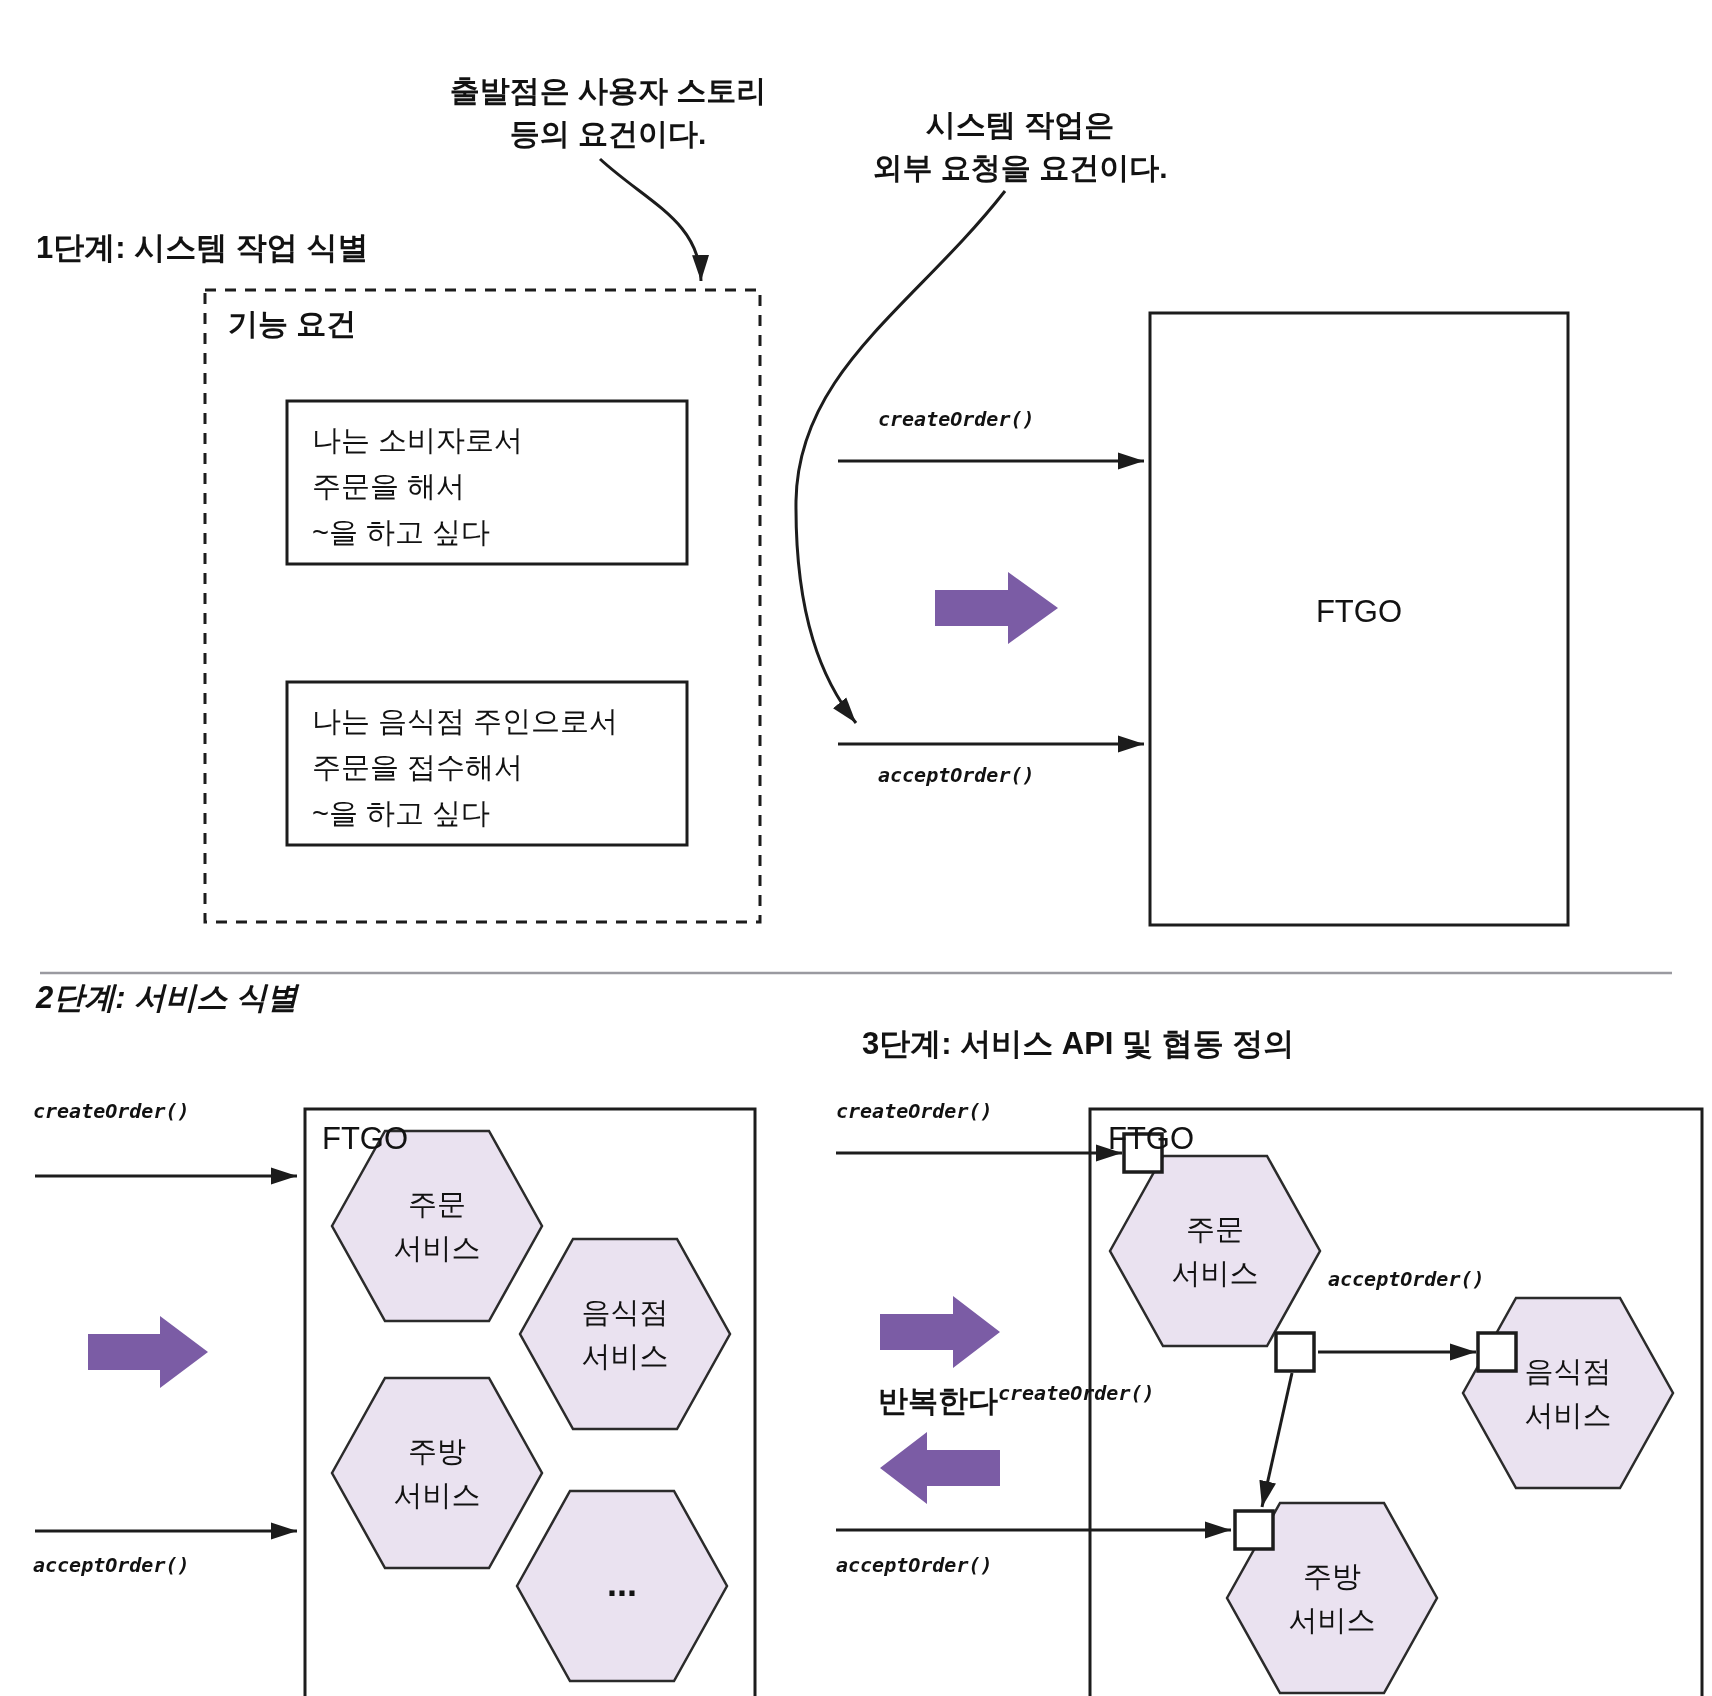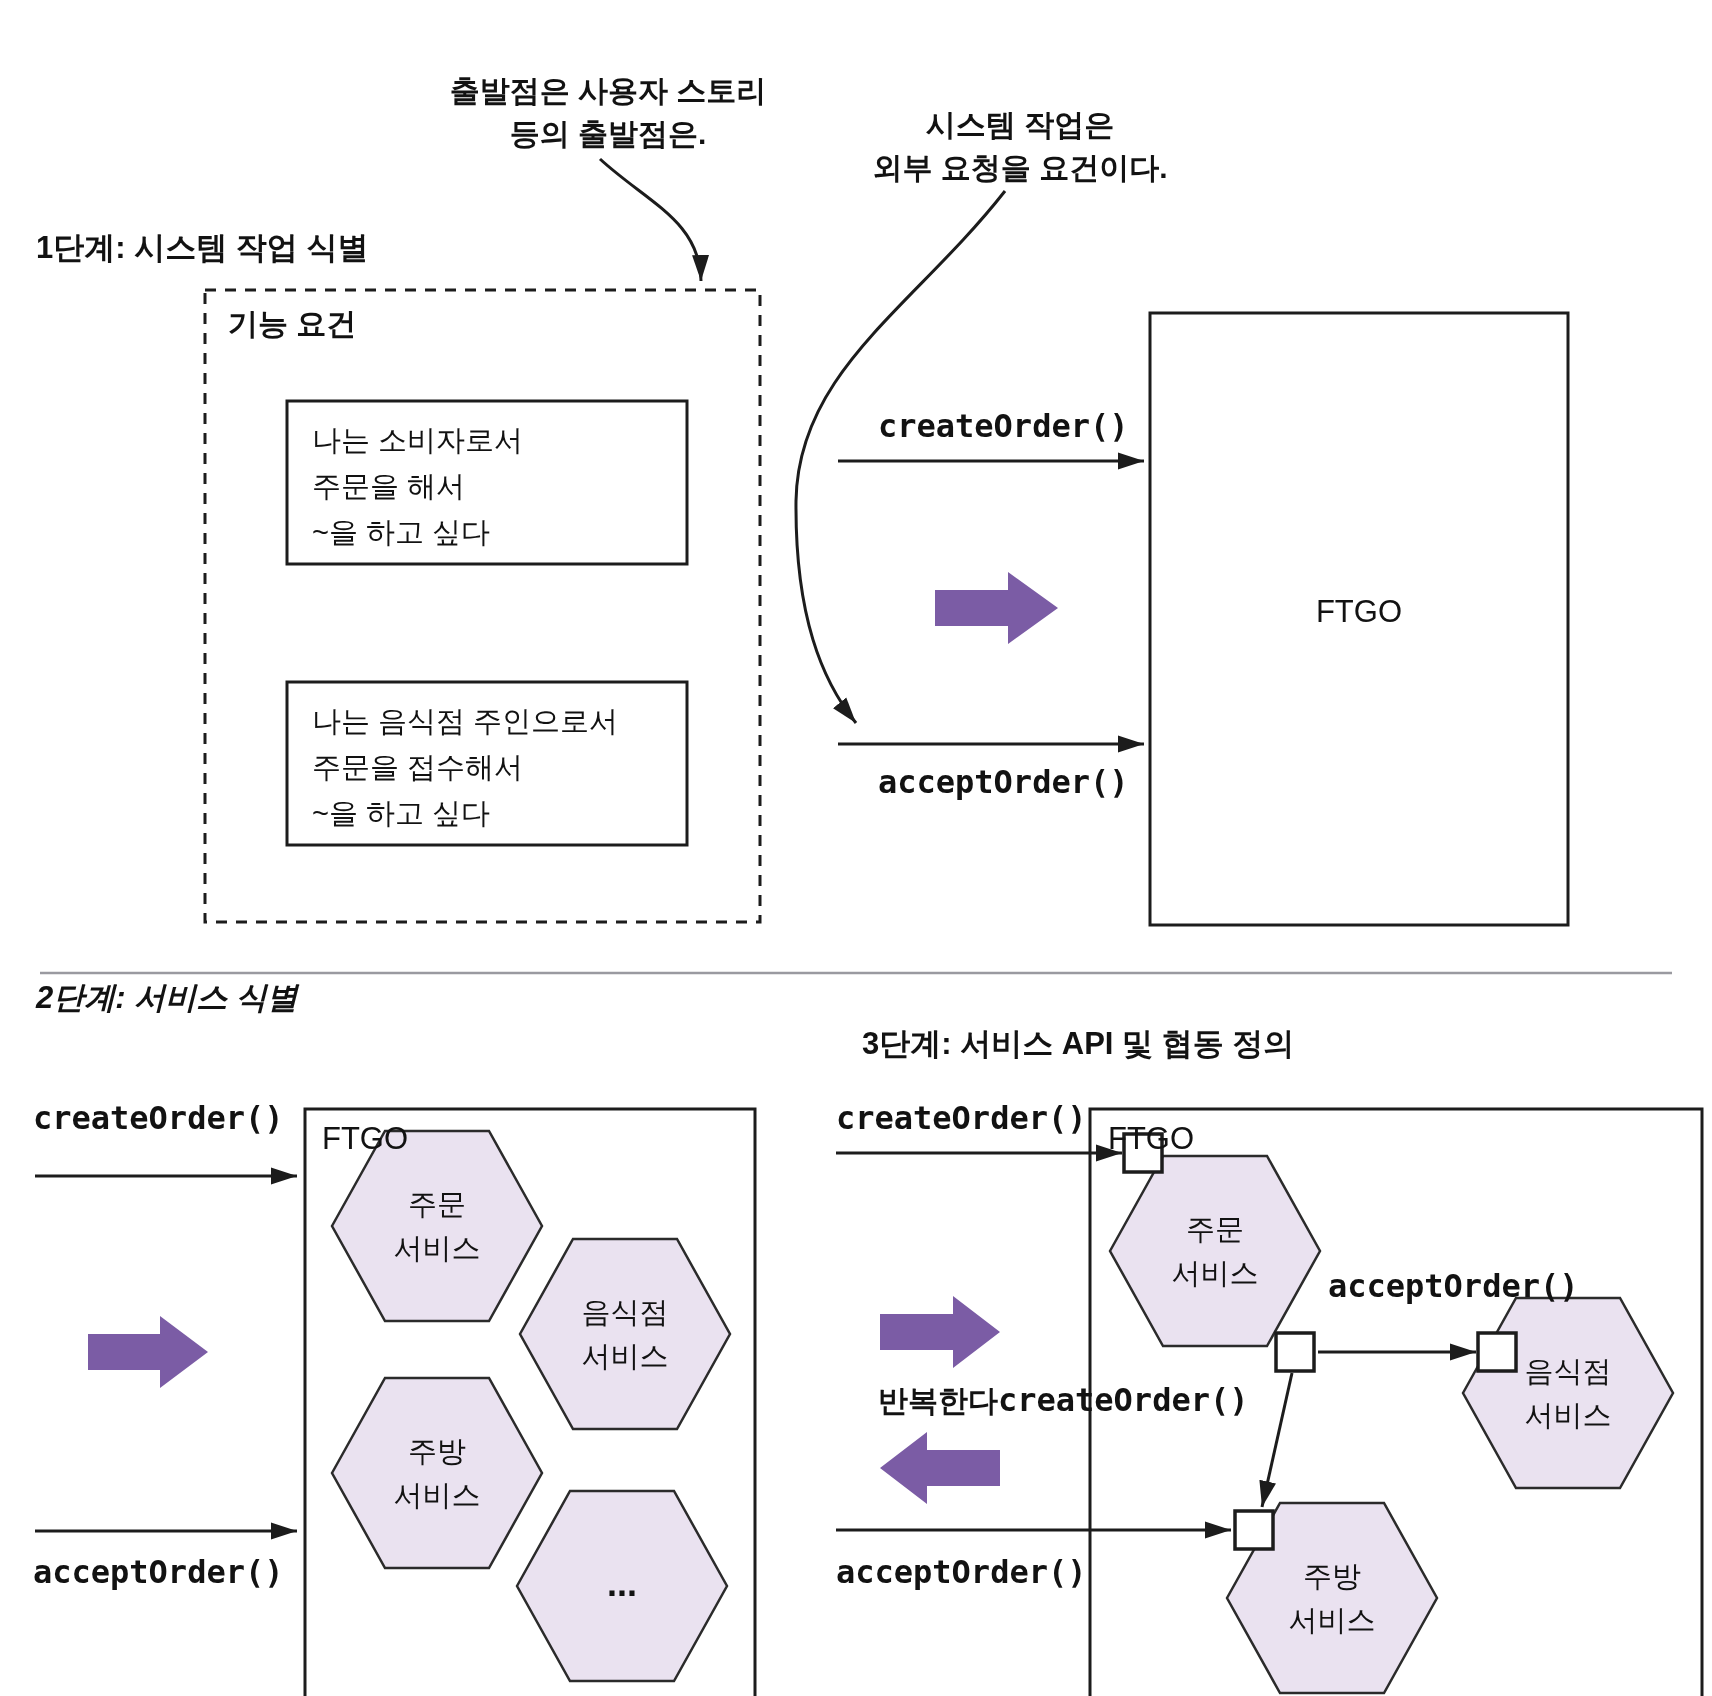--- a/index.html
+++ b/index.html
@@ -7,21 +7,21 @@
   .canvas {
     position:relative; width:1712px; height:1696px; background:#ffffff;
     overflow:hidden; font-family:"Liberation Sans", sans-serif; color:#121212;margin-top:41px;
   }
   .layer { position:absolute; left:0; top:0; }
   .t { position:absolute; white-space:nowrap; }
   .ann { text-align:center; font-size:30px; font-weight:700; line-height:43px; }
   .title { font-size:31px; font-weight:700; }
   .box-label { font-size:30px; font-weight:600; }
   .story { font-size:29px; font-weight:500; line-height:46px; }
-  .mono { font-family:"DejaVu Sans Mono", monospace; font-size:32px; font-weight:600; }
+  .mono { font-family:"DejaVu Sans Mono", monospace; font-size:20px; font-weight:600;font-style:italic; }
   .ftgo { font-size:31px; font-weight:400; }
   .hex-label { text-align:center; font-size:29px; font-weight:500; line-height:44px; width:200px; }
   .repeat { font-size:30px; font-weight:700; }
   .dots { font-size:36px; font-weight:700; text-align:center; width:200px; line-height:44px; }
   .center { text-align:center; }
 
   svg .ln   { stroke:#1c1c1c; stroke-width:3; fill:none; }
   svg .bx   { stroke:#1c1c1c; stroke-width:3; fill:none; }
   svg .hex  { fill:#eae2f0; stroke:#2b2b2b; stroke-width:2.5; }
   svg .port { fill:#ffffff; stroke:#1c1c1c; stroke-width:3.5; }
@@ -83,21 +83,21 @@
     <rect class="port" x="1235" y="1470" width="38" height="38"></rect>
 
     <line class="ln" x1="836" y1="1112" x2="1122" y2="1112" marker-end="url(#ah)"></line>
     <line class="ln" x1="1318" y1="1311" x2="1476" y2="1311" marker-end="url(#ah)"></line>
     <line class="ln" x1="1292" y1="1332" x2="1262" y2="1466" marker-end="url(#ah)"></line>
     <line class="ln" x1="836" y1="1489" x2="1231" y2="1489" marker-end="url(#ah)"></line>
   </svg>
 
   <div class="t ann" style="left:413px; top:28px; width:390px;">
     <div>출발점은 사용자 스토리</div>
-    <div>등의 출발점은.</div>
+    <div>등의 요건이다.</div>
   </div>
 
   <div class="t ann" style="left:830px; top:62px; width:380px;">
     <div>시스템 작업은</div>
     <div>외부 요청을 요건이다.</div>
   </div>
 
   <div class="t title" style="left:36px; top:186px;">1단계: 시스템 작업 식별</div>
 
   <div class="t box-label" style="left:228px; top:263px;text-align:center;">기능 요건</div>

